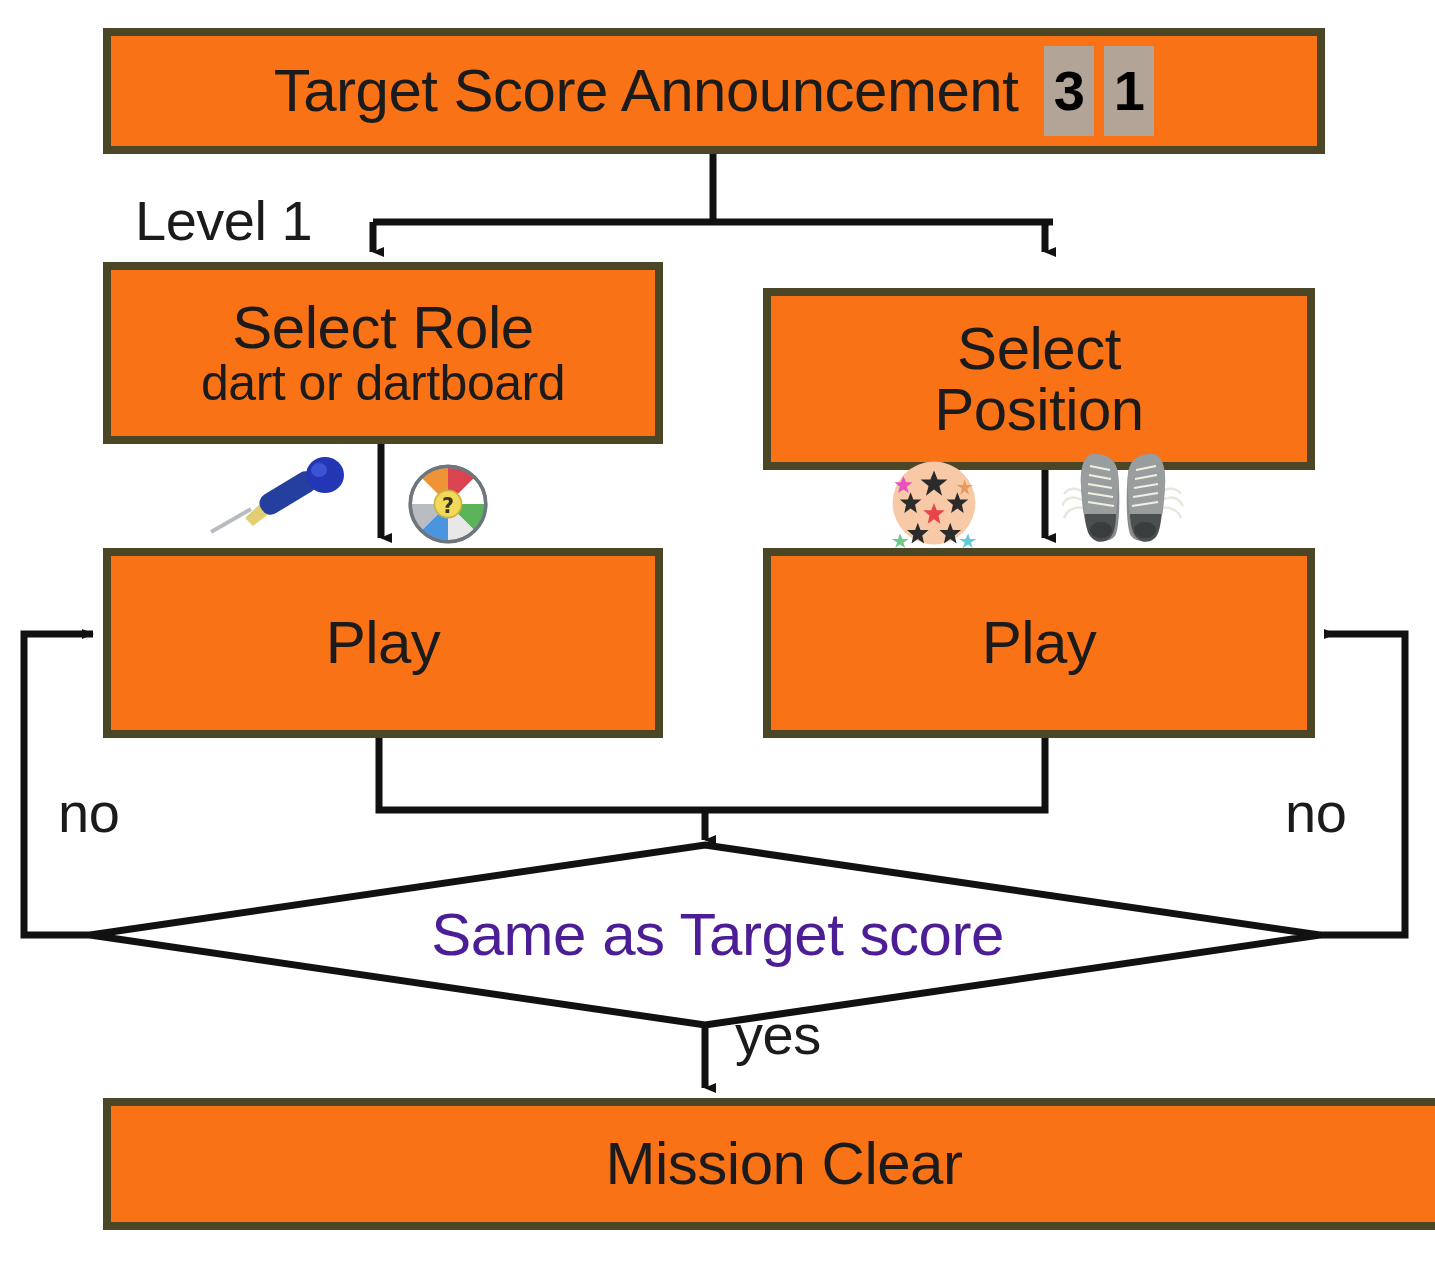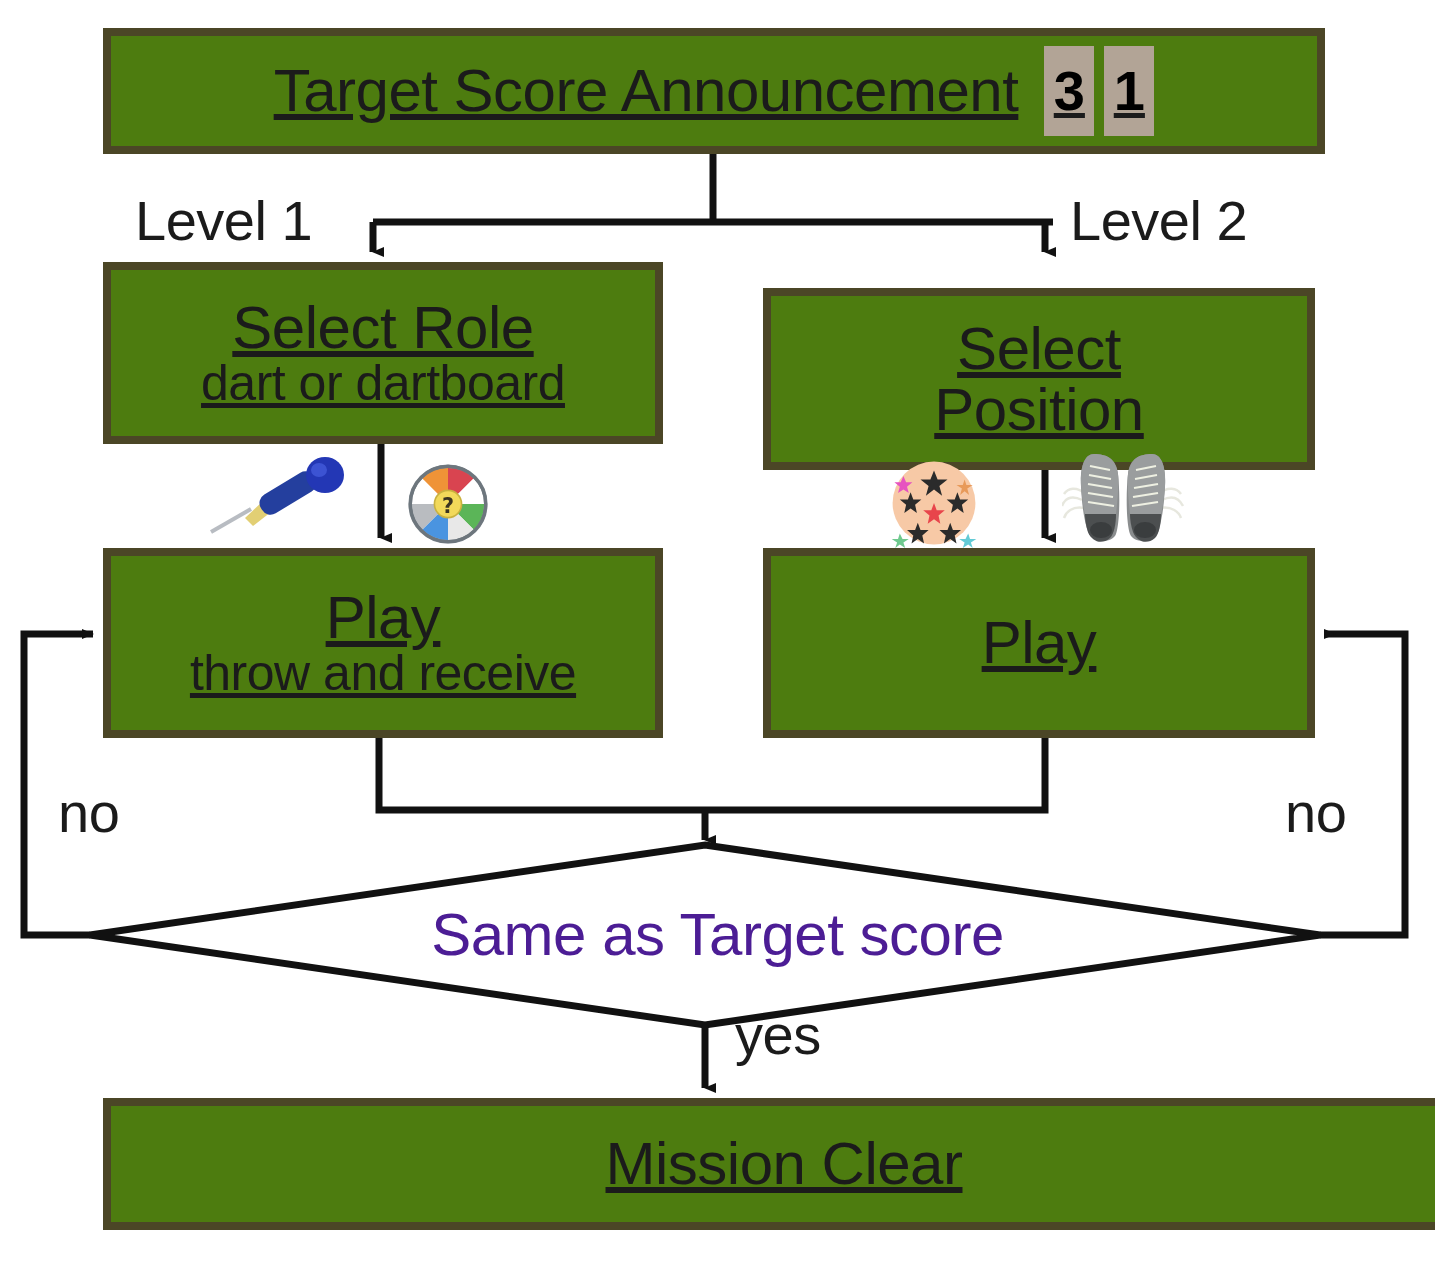--- a/index.html
+++ b/index.html
@@ -15,30 +15,29 @@
     width: 1435px;
     height: 1266px;
     background: #ffffff;
     overflow: hidden;
   }
 
   
   .box {
     position: absolute;
     box-sizing: border-box;
-    background: #4d7c0f;
+    background: #f97316;
     border: 8px solid #4b4626;
     display: flex;
     flex-direction: column;
     align-items: center;
     justify-content: center;
     text-align: left;
     color: #1b1b1b;
     line-height: 1.02;
-    text-decoration: underline;
   }
   .t-big {
     font-size: 60px;
     letter-spacing: -0.5px;
     white-space: nowrap;
   }
   .t-small {
     font-size: 50px;
     letter-spacing: -0.5px;
     white-space: nowrap;
@@ -173,21 +172,20 @@
 
   <div id="header-box" class="box">
     <span id="header-title">Target Score Announcement</span>
     <span class="score-tiles">
       <span class="score-tile">3</span>
       <span class="score-tile">1</span>
     </span>
   </div>
 
   <span id="level1-label" class="edge-label">Level 1</span>
-  <span id="level2-label" class="edge-label">Level 2</span>
 
   <div id="select-role-box" class="box">
     <span class="t-big">Select Role</span>
     <span class="t-small">dart or dartboard</span>
   </div>
 
   <div id="select-pos-box" class="box">
     <span class="t-big">Select</span>
     <span class="t-big">Position</span>
   </div>
@@ -269,21 +267,20 @@
       <path d="M94 18 L74 22"></path>
       <path d="M95 27 L73 31"></path>
       <path d="M96 36 L72 40"></path>
       <path d="M96 45 L71 49"></path>
       <path d="M96 54 L70 58"></path>
     </g>
   </svg>
 
   <div id="play-left-box" class="box">
     <span class="t-big">Play</span>
-    <span class="t-small">throw and receive</span>
   </div>
 
   <div id="play-right-box" class="box">
     <span class="t-big">Play</span>
   </div>
 
   <span id="no-left-label" class="edge-label">no</span>
   <span id="no-right-label" class="edge-label">no</span>
   <span id="yes-label" class="edge-label">yes</span>
 

